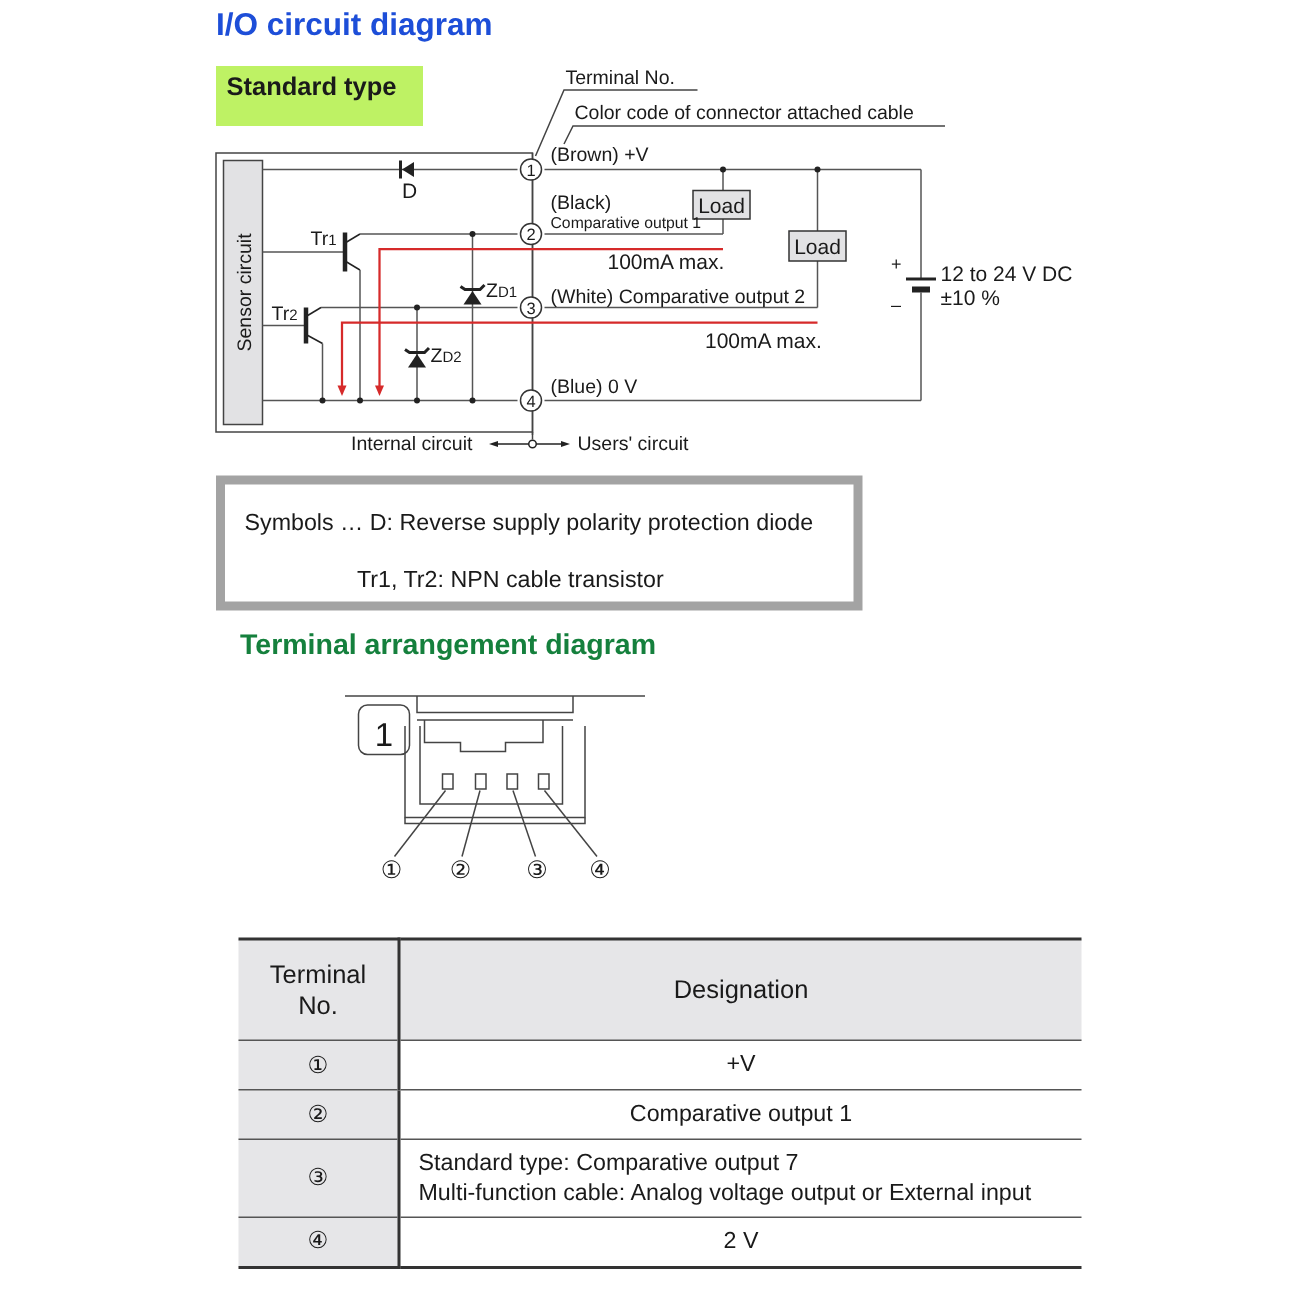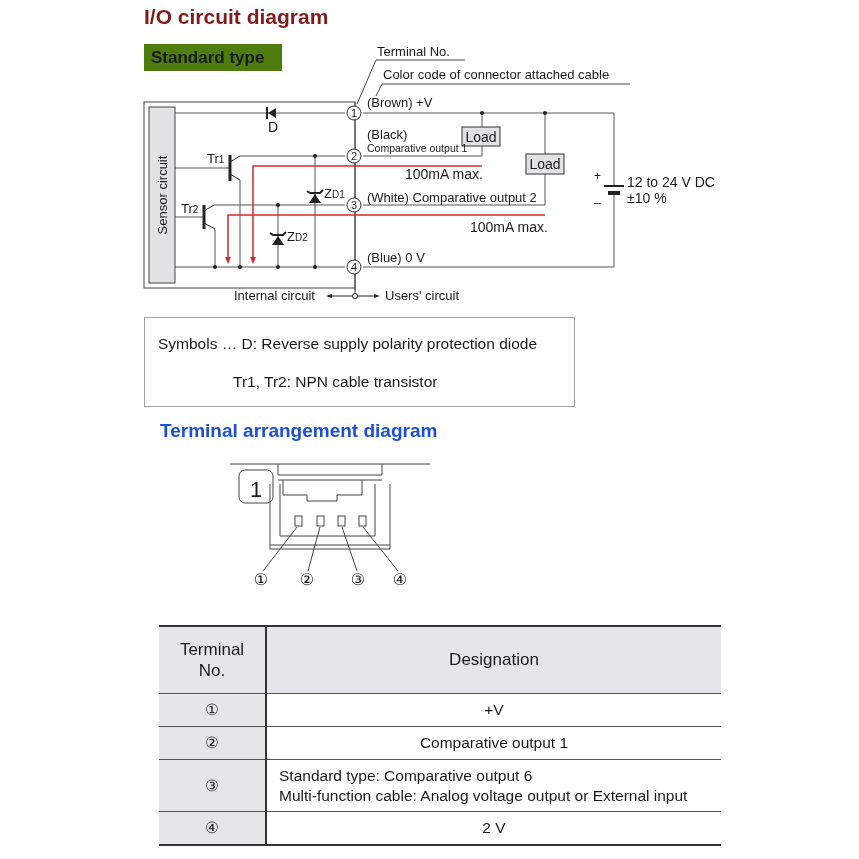--- a/index.html
+++ b/index.html
@@ -1,25 +1,25 @@
 <!DOCTYPE html>
 <html><head>
 <meta charset="utf-8">
 <style>
   html, body { margin: 0; padding: 0; background: #ffffff; }
   body { width: 859px; height: 859px; position: relative; overflow: hidden;
          font-family: "Liberation Sans", sans-serif; color: #1a1a1a; }
-  .h1 { position: absolute; left: 144px; top: 5px; font-size: 21px; font-weight: bold; color: #7f1d1d; }
-  .badge { position: absolute; left: 144px; top: 44px; width: 138px; height: 27px; background: #4d7c0f;
+  .h1 { position: absolute; left: 144px; top: 5px; font-size: 21px; font-weight: bold; color: #1d4ed8; }
+  .badge { position: absolute; left: 144px; top: 44px; width: 138px; height: 40px; background: #bef264;
            font-size: 17px; font-weight: bold; line-height: 27px; padding-left: 7px; box-sizing: border-box; }
   svg { position: absolute; left: 0; top: 0; }
   .t { font-family: "Liberation Sans", sans-serif; fill: #1a1a1a; }
-  .symbox { position: absolute; left: 144px; top: 317px; width: 431px; height: 90px; border: 1px solid #a3a3a3; box-sizing: border-box; }
+  .symbox { position: absolute; left: 144px; top: 317px; width: 431px; height: 90px; border: 6px solid #a3a3a3; box-sizing: border-box; }
   .symline { position: absolute; font-size: 15.5px; white-space: nowrap; }
-  .h2 { position: absolute; left: 160px; top: 420px; font-size: 19px; font-weight: bold; color: #1d4ed8; }
+  .h2 { position: absolute; left: 160px; top: 420px; font-size: 19px; font-weight: bold; color: #15803d; }
   table.term { position: absolute; left: 159px; top: 625px; width: 562px; border-collapse: collapse; font-size: 15.5px; }
   table.term th, table.term td { border-bottom: 1px solid #555; text-align: center; padding: 0; }
   table.term th { background: #e6e6e8; font-weight: normal; font-size: 17px; height: 66px; }
   table.term td.no { background: #e6e6e8; width: 106px; border-right: 2px solid #333; }
   table.term th.no { border-right: 2px solid #333; width: 106px; line-height: 21px; }
   table.term tr.top th { border-top: 2px solid #333; }
   table.term tr.last td { border-bottom: 2px solid #333; }
   .r1 { height: 33px; }
   .r3 { height: 52px; }
   td.left { text-align: left !important; padding-left: 12px !important; line-height: 20px; }
@@ -200,21 +200,21 @@
     <td class="no">①</td>
     <td>+V</td>
   </tr>
   <tr class="r1">
     <td class="no">②</td>
     <td>Comparative output 1</td>
   </tr>
   <tr class="r3">
     <td class="no">③</td>
     <td class="left">
-      <div>Standard type: Comparative output 6</div>
+      <div>Standard type: Comparative output 7</div>
       <div>Multi-function cable: Analog voltage output or External input</div>
     </td>
   </tr>
   <tr class="r1 last">
     <td class="no">④</td>
     <td>2 V</td>
   </tr>
 </tbody>
   </table>
 

